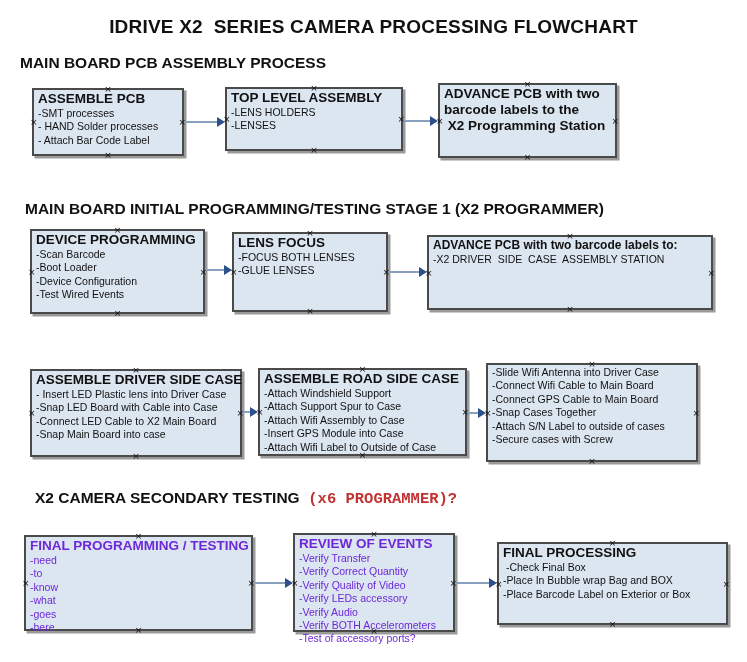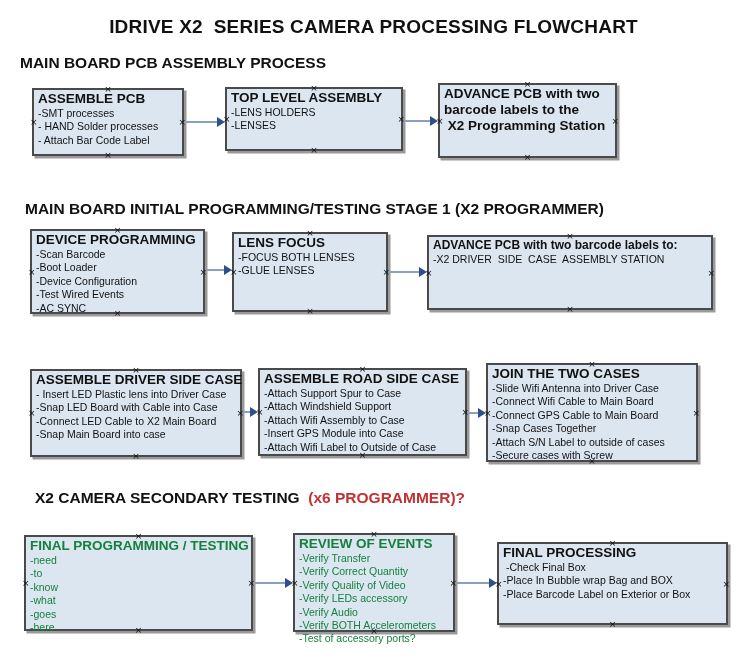--- a/index.html
+++ b/index.html
@@ -1,27 +1,27 @@
 <!DOCTYPE html>
 <html><head>
 <meta charset="utf-8">
 <style>
   html,body{margin:0;padding:0;background:#ffffff;}
   .page{position:relative;width:747px;height:662px;background:#ffffff;overflow:hidden;
         font-family:"Liberation Sans","DejaVu Sans",sans-serif;color:#111;}
   .title{position:absolute;top:16px;left:0;width:100%;text-align:center;
          font-size:19px;font-weight:bold;white-space:pre;letter-spacing:.2px;}
   .sec-header{position:absolute;font-size:15.5px;font-weight:bold;white-space:pre;}
-  .sec-header .red{color:#c23232;}
+  .sec-header .red{color:#c23232;font-family:Liberation Mono, monospace;}
   .box{position:absolute;background:#dce6f1;border:2px solid #4a4a4a;
        box-shadow:2.5px 2.5px 0 #9a9a9a;box-sizing:border-box;padding:1px 4px 0 4px;}
   .bt{font-size:13.5px;font-weight:bold;white-space:pre;line-height:16px;}
   .bt.small{font-size:12px;line-height:15px;}
   .bi{font-size:10.5px;white-space:pre;line-height:13.4px;}
-  .red-text .bt,.red-text .bi{color:#15803d;}
+  .red-text .bt,.red-text .bi{color:#6d28d9;}
   .xm{position:absolute;font-size:9px;line-height:9px;color:#111;z-index:3;
       font-family:"DejaVu Sans",sans-serif;}
   .xt{top:-5px;left:50%;transform:translateX(-50%);}
   .xb{bottom:-6px;left:50%;transform:translateX(-50%);}
   .xl{left:-4px;top:50%;transform:translateY(-50%);}
   .xr{right:-4px;top:50%;transform:translateY(-50%);}
   .arrow{position:absolute;height:12px;z-index:2;}
   .al{position:absolute;left:0;right:6px;top:5px;height:1.6px;background:#8aa0bf;}
   .ah{position:absolute;right:0;top:1px;width:0;height:0;
       border-left:8px solid #2d4f8a;border-top:5px solid transparent;border-bottom:5px solid transparent;}
@@ -80,21 +80,20 @@
   <div class="box" style="left:30px;top:229px;width:175px;height:85px">
     <span class="xm xt">×</span>
     <span class="xm xb">×</span>
     <span class="xm xl">×</span>
     <span class="xm xr">×</span>
     <div class="bt">DEVICE PROGRAMMING</div>
     <div class="bi">-Scan Barcode</div>
     <div class="bi">-Boot Loader</div>
     <div class="bi">-Device Configuration</div>
     <div class="bi">-Test Wired Events</div>
-    <div class="bi">-AC SYNC</div>
   </div>
 
   <div class="box" style="left:232px;top:232px;width:156px;height:80px">
     <span class="xm xt">×</span>
     <span class="xm xb">×</span>
     <span class="xm xl">×</span>
     <span class="xm xr">×</span>
     <div class="bt">LENS FOCUS</div>
     <div class="bi">-FOCUS BOTH LENSES</div>
     <div class="bi">-GLUE LENSES</div>
@@ -130,33 +129,32 @@
     <div class="bi">-Connect LED Cable to X2 Main Board</div>
     <div class="bi">-Snap Main Board into case</div>
   </div>
 
   <div class="box" style="left:258px;top:368px;width:209px;height:88px">
     <span class="xm xt">×</span>
     <span class="xm xb">×</span>
     <span class="xm xl">×</span>
     <span class="xm xr">×</span>
     <div class="bt">ASSEMBLE ROAD SIDE CASE</div>
+    <div class="bi">-Attach Windshield Support</div>
     <div class="bi">-Attach Support Spur to Case</div>
-    <div class="bi">-Attach Windshield Support</div>
     <div class="bi">-Attach Wifi Assembly to Case</div>
     <div class="bi">-Insert GPS Module into Case</div>
     <div class="bi">-Attach Wifi Label to Outside of Case</div>
   </div>
 
   <div class="box" style="left:486px;top:363px;width:212px;height:99px">
     <span class="xm xt">×</span>
     <span class="xm xb">×</span>
     <span class="xm xl">×</span>
     <span class="xm xr">×</span>
-    <div class="bt">JOIN THE TWO CASES</div>
     <div class="bi">-Slide Wifi Antenna into Driver Case</div>
     <div class="bi">-Connect Wifi Cable to Main Board</div>
     <div class="bi">-Connect GPS Cable to Main Board</div>
     <div class="bi">-Snap Cases Together</div>
     <div class="bi">-Attach S/N Label to outside of cases</div>
     <div class="bi">-Secure cases with Screw</div>
   </div>
 
   <div class="arrow" style="left:242px;top:406px;width:16px">
       <span class="al"></span>

